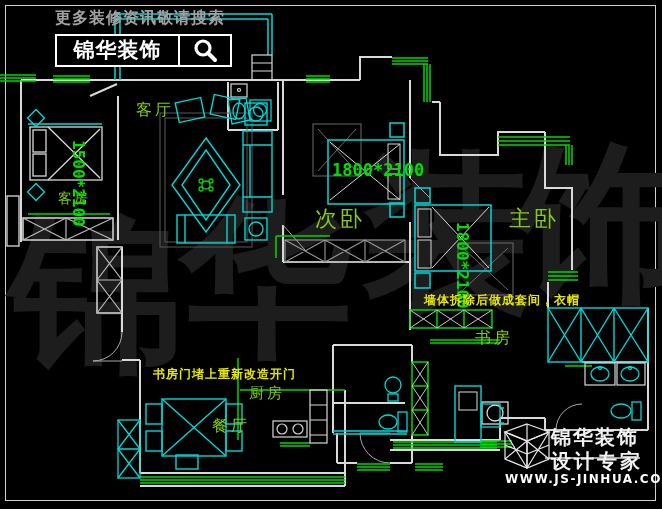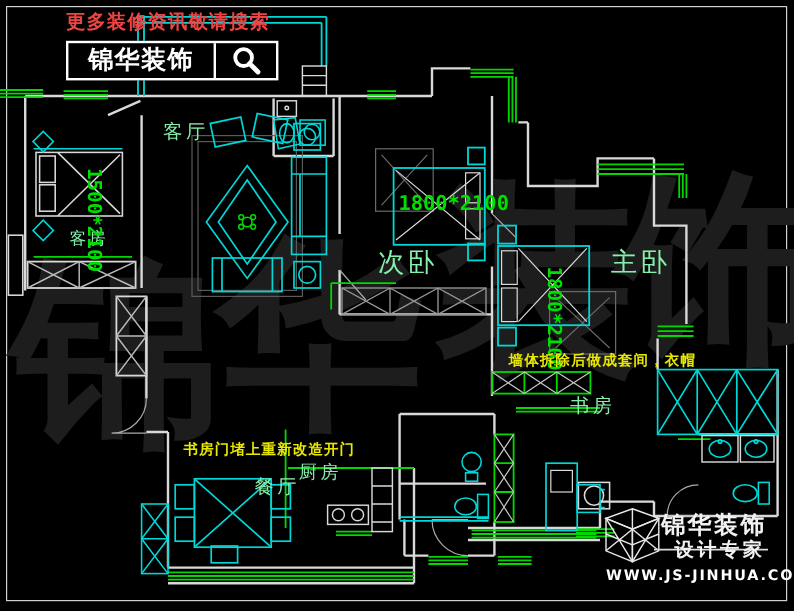--- a/index.html
+++ b/index.html
@@ -6,41 +6,41 @@
   #stage{position:relative;width:662px;height:509px;background:#000;overflow:hidden;
          font-family:"DejaVu Sans",sans-serif;}
   .frame{position:absolute;left:5px;top:5px;width:649px;height:494px;
          border:1px solid #cfcfcf;pointer-events:none;}
   
   .wm{position:absolute;color:#1d1d1d;font-weight:bold;font-size:172px;line-height:1;
       font-family:"DejaVu Sans",sans-serif;z-index:1;user-select:none;}
   
   #plan{position:absolute;left:0;top:0;z-index:2;}
   
-  .room{position:absolute;z-index:3;color:#86efac;font-size:16px;letter-spacing:3px;
+  .room{position:absolute;z-index:3;color:#84cc16;font-size:16px;letter-spacing:3px;
         font-family:"DejaVu Sans",sans-serif;white-space:nowrap;}
   .dim{position:absolute;z-index:3;color:#00e000;font-weight:bold;font-size:16px;
        font-family:"DejaVu Sans Mono",monospace;white-space:nowrap;}
   .dim.vert{transform:rotate(90deg);transform-origin:0 0;}
   .note{position:absolute;z-index:4;color:#e8e800;font-weight:bold;font-size:12px;
         letter-spacing:1px;white-space:nowrap;}
   
   #hdr{position:absolute;left:55px;top:8px;z-index:5;}
-  #tagline{color:#ef4444;font-weight:bold;font-size:16px;letter-spacing:1px;white-space:nowrap;}
+  #tagline{color:#a3a3a3;font-weight:bold;font-size:16px;letter-spacing:1px;white-space:nowrap;}
   #searchbox{margin-top:5px;width:173px;height:29px;border:2px solid #fff;background:#000;
              display:flex;align-items:center;}
   #brandcell{flex:1;text-align:center;color:#fff;font-weight:bold;font-size:21px;
              letter-spacing:1px;border-right:2px solid #fff;height:100%;line-height:29px;}
   #lenscell{width:50px;height:100%;display:flex;align-items:center;justify-content:center;}
   
   #flogo{position:absolute;z-index:5;}
   .flogo-brand{position:absolute;left:551px;top:424px;color:#f2f2f2;font-weight:bold;
                font-size:20px;letter-spacing:2px;white-space:nowrap;}
   .flogo-tag{position:absolute;left:551px;top:448px;color:#f2f2f2;font-weight:bold;
-             font-size:16px;letter-spacing:3px;white-space:nowrap;margin-left:11px;}
+             font-size:20px;letter-spacing:3px;white-space:nowrap;}
   .flogo-url{position:absolute;left:505px;top:472px;color:#fff;font-weight:bold;
              font-size:12px;letter-spacing:1.5px;white-space:nowrap;}
 </style>
 </head>
 <body>
 
 <div id="stage">
 
   <span class="wm" style="left:10px;top:208px">锦</span>
   <span class="wm" style="left:180px;top:193px">华</span>
@@ -297,21 +297,21 @@
       <path d="M505,432 L527,468 M527,441 L505,459 M527,441 L549,459 M549,432 L527,468 M527,424 L527,441 M505,445 L527,454 M527,454 L549,445"></path>
     </g>
     <path d="M545,458 L640,458" stroke="#d9d9d9" stroke-width="1.5" fill="none"></path>
   </svg>
 
   <span class="room" style="left:136px;top:100px">客厅</span>
   <span class="room" style="left:58px;top:190px;font-size:14px;letter-spacing:2px">客房</span>
   <span class="room" style="left:315px;top:204px;font-size:22px">次卧</span>
   <span class="room" style="left:509px;top:204px;font-size:22px">主卧</span>
   <span class="room" style="left:475px;top:328px">书房</span>
-  <span class="room" style="left:212px;top:396px">餐厅</span>
+  <span class="room" style="left:212px;top:416px">餐厅</span>
   <span class="room" style="left:249px;top:384px;font-size:15px">厨房</span>
 
   <span class="dim vert" style="left:88px;top:140px">1500*2100</span>
   <span class="dim" style="left:332px;top:160px;font-size:17px">1800*2100</span>
   <span class="dim vert" style="left:472px;top:222px">1800*2100</span>
 
   <span class="note" style="left:424px;top:292px">墙体拆除后做成套间，衣帽</span>
   <span class="note" style="left:153px;top:366px">书房门堵上重新改造开门</span>
 
   <div id="hdr">

